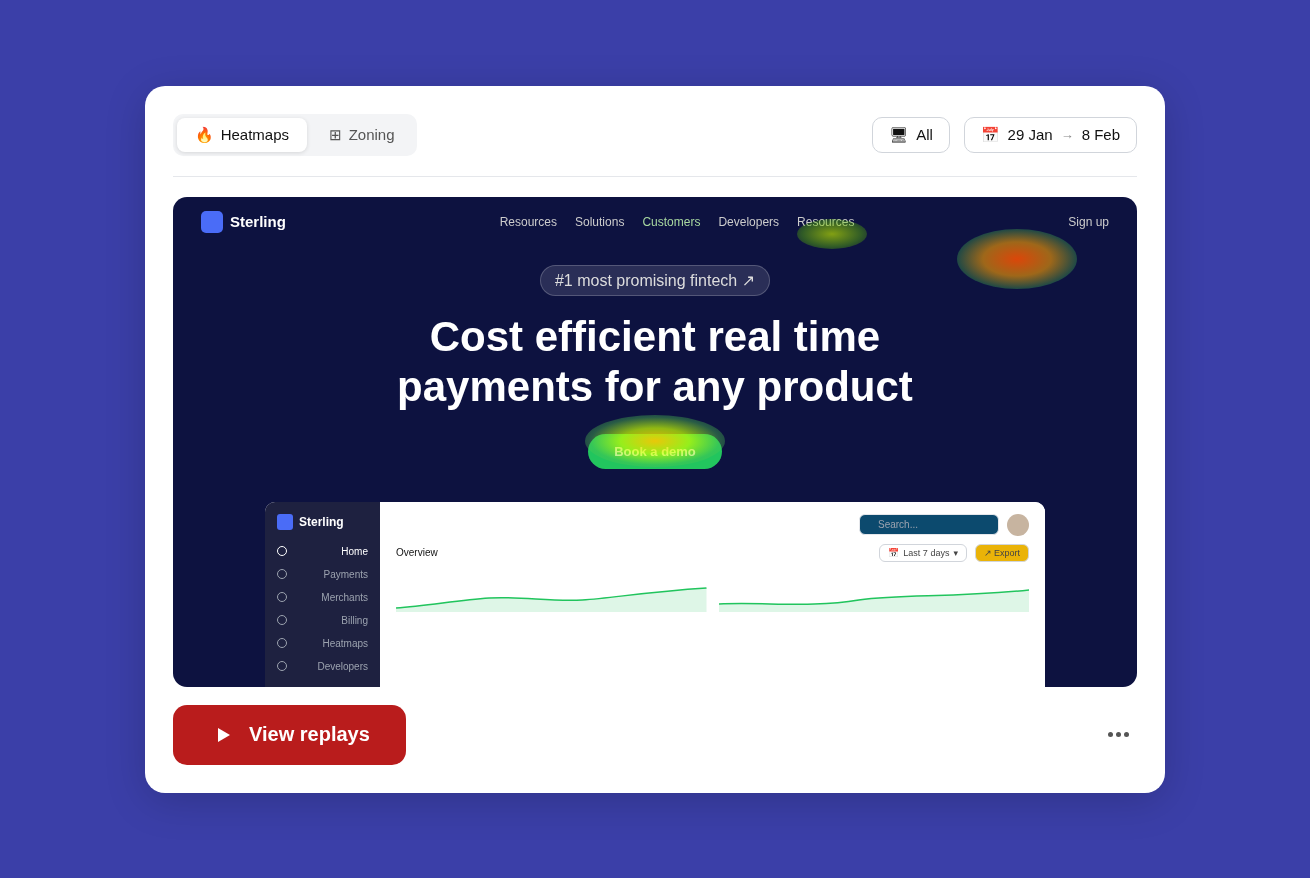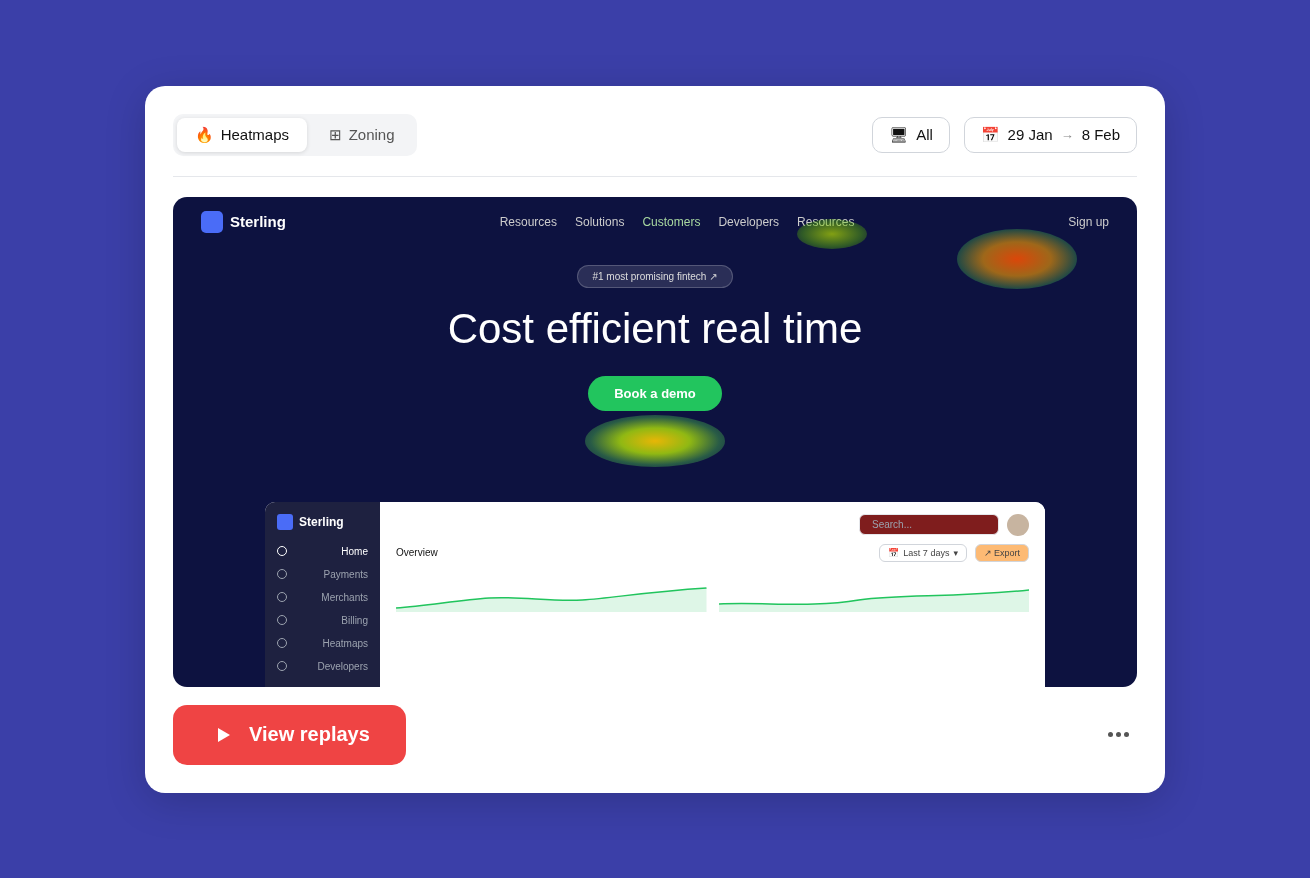--- a/index.html
+++ b/index.html
@@ -170,27 +170,27 @@
 
     .hero-badge {
       display: inline-flex;
       align-items: center;
       gap: 6px;
       background: rgba(255,255,255,0.12);
       border: 1px solid rgba(255,255,255,0.2);
       border-radius: 20px;
       padding: 5px 14px;
       color: #ddd;
-      font-size: 10px;
+      font-size: 16px;
       margin-bottom: 16px;
     }
 
     .hero-title {
       font-size: 42px;
-      font-weight: 400;
+      font-weight: 700;
       color: #ffffff;
       line-height: 1.2;
       margin-bottom: 22px;
     }
 
     .hero-cta-wrapper {
       position: relative;
       display: inline-block;
       margin-bottom: 12px;
     }
@@ -315,25 +315,25 @@
     .dash-topbar {
       display: flex;
       align-items: center;
       justify-content: flex-end;
       margin-bottom: 8px;
     }
 
     .dash-search {
       border: 1px solid #e5e7eb;
       border-radius: 6px;
-      padding: 4px 12px;
+      padding: 4px 18px;
       font-size: 10px;
       color: #9ca3af;
       width: 140px;
-      background: #7f1d1d;
+      background: #0c4a6e;
     }
 
     .dash-avatar {
       width: 22px;
       height: 22px;
       border-radius: 50%;
       background: #c7b4a0;
       margin-left: 8px;
     }
 
@@ -366,21 +366,21 @@
       align-items: center;
       gap: 4px;
     }
 
     .dash-export-btn {
       border: 1px solid #d1d5db;
       border-radius: 6px;
       padding: 3px 8px;
       font-size: 9px;
       color: #444;
-      background: #fdba74;
+      background: #eab308;
       cursor: pointer;
     }
 
     .dash-metrics {
       display: flex;
       gap: 20px;
     }
 
     .dash-metric {
       flex: 1;
@@ -434,21 +434,21 @@
       display: flex;
       align-items: center;
       justify-content: space-between;
       margin-top: 18px;
     }
 
     .view-replays-btn {
       display: flex;
       align-items: center;
       gap: 12px;
-      background: #ef4444;
+      background: #b91c1c;
       color: #fff;
       border: none;
       border-radius: 14px;
       padding: 16px 36px;
       font-size: 20px;
       font-weight: 600;
       cursor: pointer;
     }
 
     .play-icon-circle {
@@ -538,20 +538,21 @@
         <span>Sign up</span>
       </div>
     </div>
 
     <div class="site-hero">
       <div class="hero-badge">
         <span>#1 most promising fintech ↗</span>
       </div>
       <div class="hero-title">
         <span>Cost efficient real time</span><br>
+        <span>payments for any product</span>
       </div>
       <div class="hero-cta-wrapper">
         <button class="hero-cta">Book a demo</button>
       </div>
     </div>
 
     <div class="dashboard-container">
       <div class="dash-sidebar">
         <div class="dash-sidebar-logo">
           <div class="dash-sidebar-logo-icon"></div>

